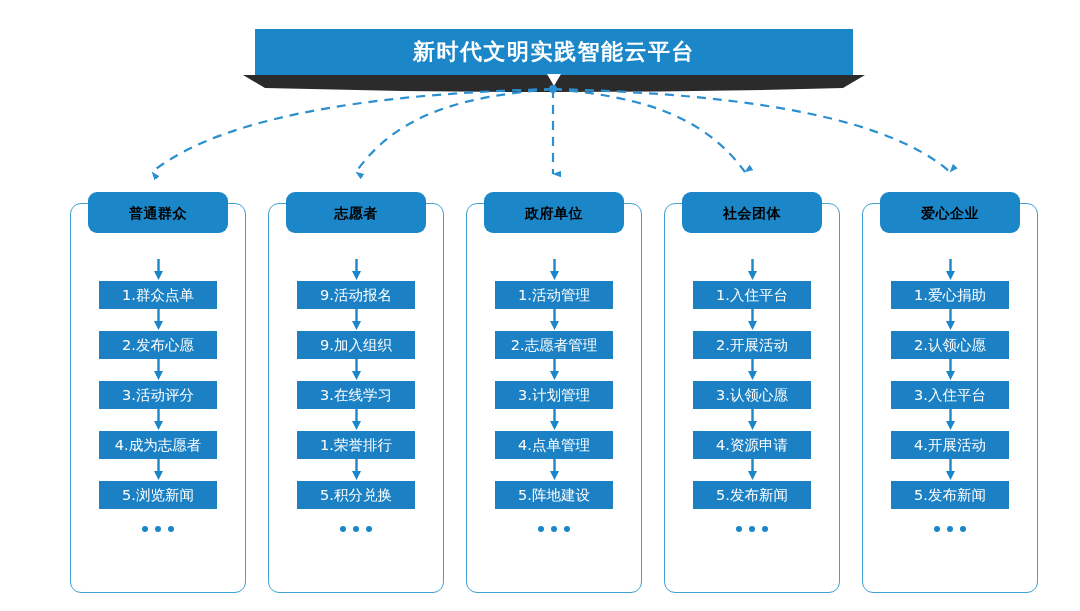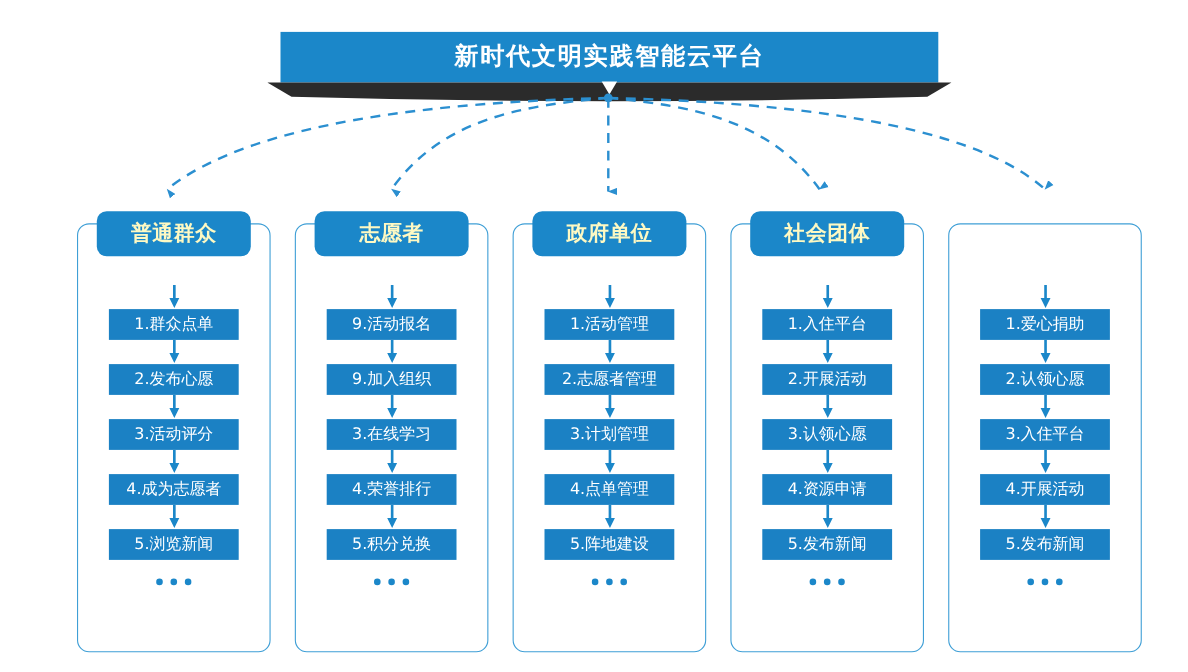--- a/index.html
+++ b/index.html
@@ -103,22 +103,22 @@
     width: 140px;
     height: 41px;
     background: #1b87c9;
     border-radius: 9px;
     display: flex;
     align-items: center;
     justify-content: center;
     box-sizing: border-box;
   }
   .col-head-label {
-    color: #fef9c3;
-    font-size: 19px;
+    color: #000000;
+    font-size: 14px;
     font-weight: bold;
     letter-spacing: 0.5px;
     white-space: nowrap;
     line-height: 1;
   }
 
   .steps {
     position: absolute;
     left: 0;
     top: 55px;
@@ -286,21 +286,21 @@
           </div>
           <div class="step-box">
             <span class="step-label">3.在线学习</span>
           </div>
           <div class="step-arrow">
             <svg width="11" height="22" viewBox="0 0 11 22" xmlns="http://www.w3.org/2000/svg">
               <path d="M4.3 0 L6.7 0 L6.7 12 L10 12 L5.5 21 L1 12 L4.3 12 Z" fill="#1b87c9"></path>
             </svg>
           </div>
           <div class="step-box">
-            <span class="step-label">4.荣誉排行</span>
+            <span class="step-label">1.荣誉排行</span>
           </div>
           <div class="step-arrow">
             <svg width="11" height="22" viewBox="0 0 11 22" xmlns="http://www.w3.org/2000/svg">
               <path d="M4.3 0 L6.7 0 L6.7 12 L10 12 L5.5 21 L1 12 L4.3 12 Z" fill="#1b87c9"></path>
             </svg>
           </div>
           <div class="step-box">
             <span class="step-label">5.积分兑换</span>
           </div>
           <div class="ellipsis" title="...">
@@ -408,20 +408,23 @@
             <span class="step-label">5.发布新闻</span>
           </div>
           <div class="ellipsis" title="...">
             <i></i>
             <i></i>
             <i></i>
           </div>
         </div>
       </div>
       <div class="column col-4">
+        <div class="col-head">
+          <span class="col-head-label">爱心企业</span>
+        </div>
         <div class="steps">
           <div class="step-arrow">
             <svg width="11" height="22" viewBox="0 0 11 22" xmlns="http://www.w3.org/2000/svg">
               <path d="M4.3 0 L6.7 0 L6.7 12 L10 12 L5.5 21 L1 12 L4.3 12 Z" fill="#1b87c9"></path>
             </svg>
           </div>
           <div class="step-box">
             <span class="step-label">1.爱心捐助</span>
           </div>
           <div class="step-arrow">

